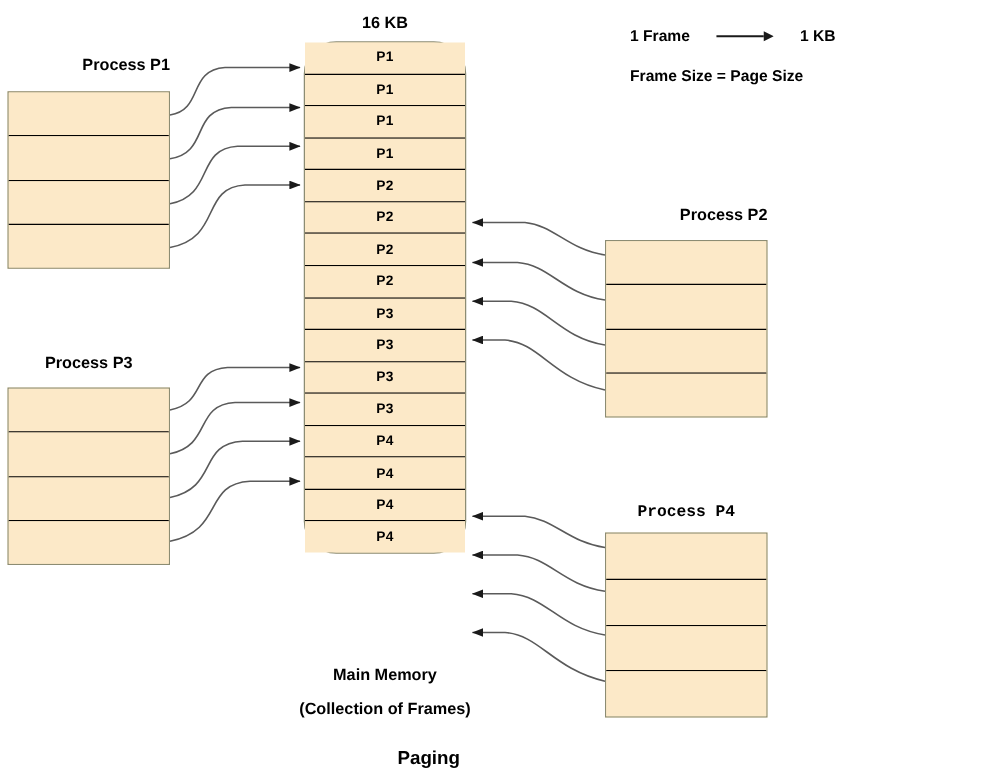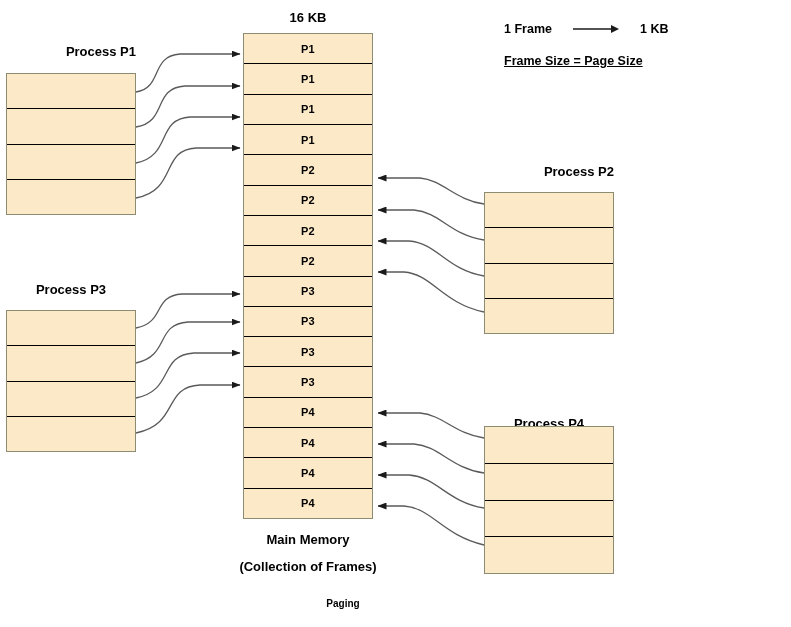--- a/index.html
+++ b/index.html
@@ -79,21 +79,21 @@
     font-size: 12.5px;
     font-weight: bold;
     white-space: nowrap;
     display: flex;
     align-items: center;
     gap: 21px;
   }
   .legend-arrow { display: inline-block; line-height: 0; }
   .title-main {
     position: absolute;
-    font-size: 10px;
+    font-size: 15px;
     font-weight: bold;
     white-space: nowrap;
   }
 </style>
 </head>
 <body>
 
 <div class="canvas">
 
   <svg class="wires" viewBox="0 0 791 627" xmlns="http://www.w3.org/2000/svg">
@@ -130,21 +130,21 @@
     <g stroke="#5a5a5a" stroke-width="1.3" fill="none" marker-end="url(#ah-l)">
       <path d="M484,438 C455,434 443,415 420,413 L378,413"></path>
       <path d="M484,473 C450,468 440,446 414,444 L378,444"></path>
       <path d="M484,508 C447,502 437,477 409,475 L378,475"></path>
       <path d="M484,545 C442,535 432,508 404,506 L378,506"></path>
     </g>
   </svg>
 
   <div class="lbl center" style="left:243px; top:10px; width:130px;">16 KB</div>
 
-  <div class="box mem-box" style="left:243px; top:33px; width:130px; height:486px;">
+  <div class="box mem-box" style="left:243px; top:33px; width:130px; height:410px;border-radius:26px;">
     <div class="mem-frame">P1</div>
     <div class="mem-frame">P1</div>
     <div class="mem-frame">P1</div>
     <div class="mem-frame">P1</div>
     <div class="mem-frame">P2</div>
     <div class="mem-frame">P2</div>
     <div class="mem-frame">P2</div>
     <div class="mem-frame">P2</div>
     <div class="mem-frame">P3</div>
     <div class="mem-frame">P3</div>
@@ -176,37 +176,37 @@
   </div>
 
   <div class="lbl center" style="left:484px; top:164px; width:130px;text-align:right;">Process P2</div>
   <div class="box proc-box" style="left:484px; top:192px; width:130px; height:142px;">
     <div class="proc-page"></div>
     <div class="proc-page"></div>
     <div class="proc-page"></div>
     <div class="proc-page"></div>
   </div>
 
-  <div class="lbl center" style="left:484px; top:416px; width:130px;">Process P4</div>
+  <div class="lbl center" style="left:484px; top:402px; width:130px;font-family:Liberation Mono, monospace;">Process P4</div>
   <div class="box proc-box" style="left:484px; top:426px; width:130px; height:148px;">
     <div class="proc-page"></div>
     <div class="proc-page"></div>
     <div class="proc-page"></div>
     <div class="proc-page"></div>
   </div>
 
   <div class="legend-line" style="left:504px; top:22px;">
     <span>1 Frame</span>
     <span class="legend-arrow">
       <svg width="46" height="12" viewBox="0 0 46 12" xmlns="http://www.w3.org/2000/svg">
         <line x1="0" y1="6" x2="38" y2="6" stroke="#1a1a1a" stroke-width="1.6"></line>
         <path d="M38,2 L46,6 L38,10 z" fill="#1a1a1a"></path>
       </svg>
     </span>
     <span>1 KB</span>
   </div>
-  <div class="legend-line" style="left:504px; top:54px;text-decoration:underline;">
+  <div class="legend-line" style="left:504px; top:54px;">
     <span>Frame Size = Page Size</span>
   </div>
 
   <div class="title-main" style="left:283px; top:598px; width:120px; text-align:center;">Paging</div>
 
 </div>
 
 </body></html>

